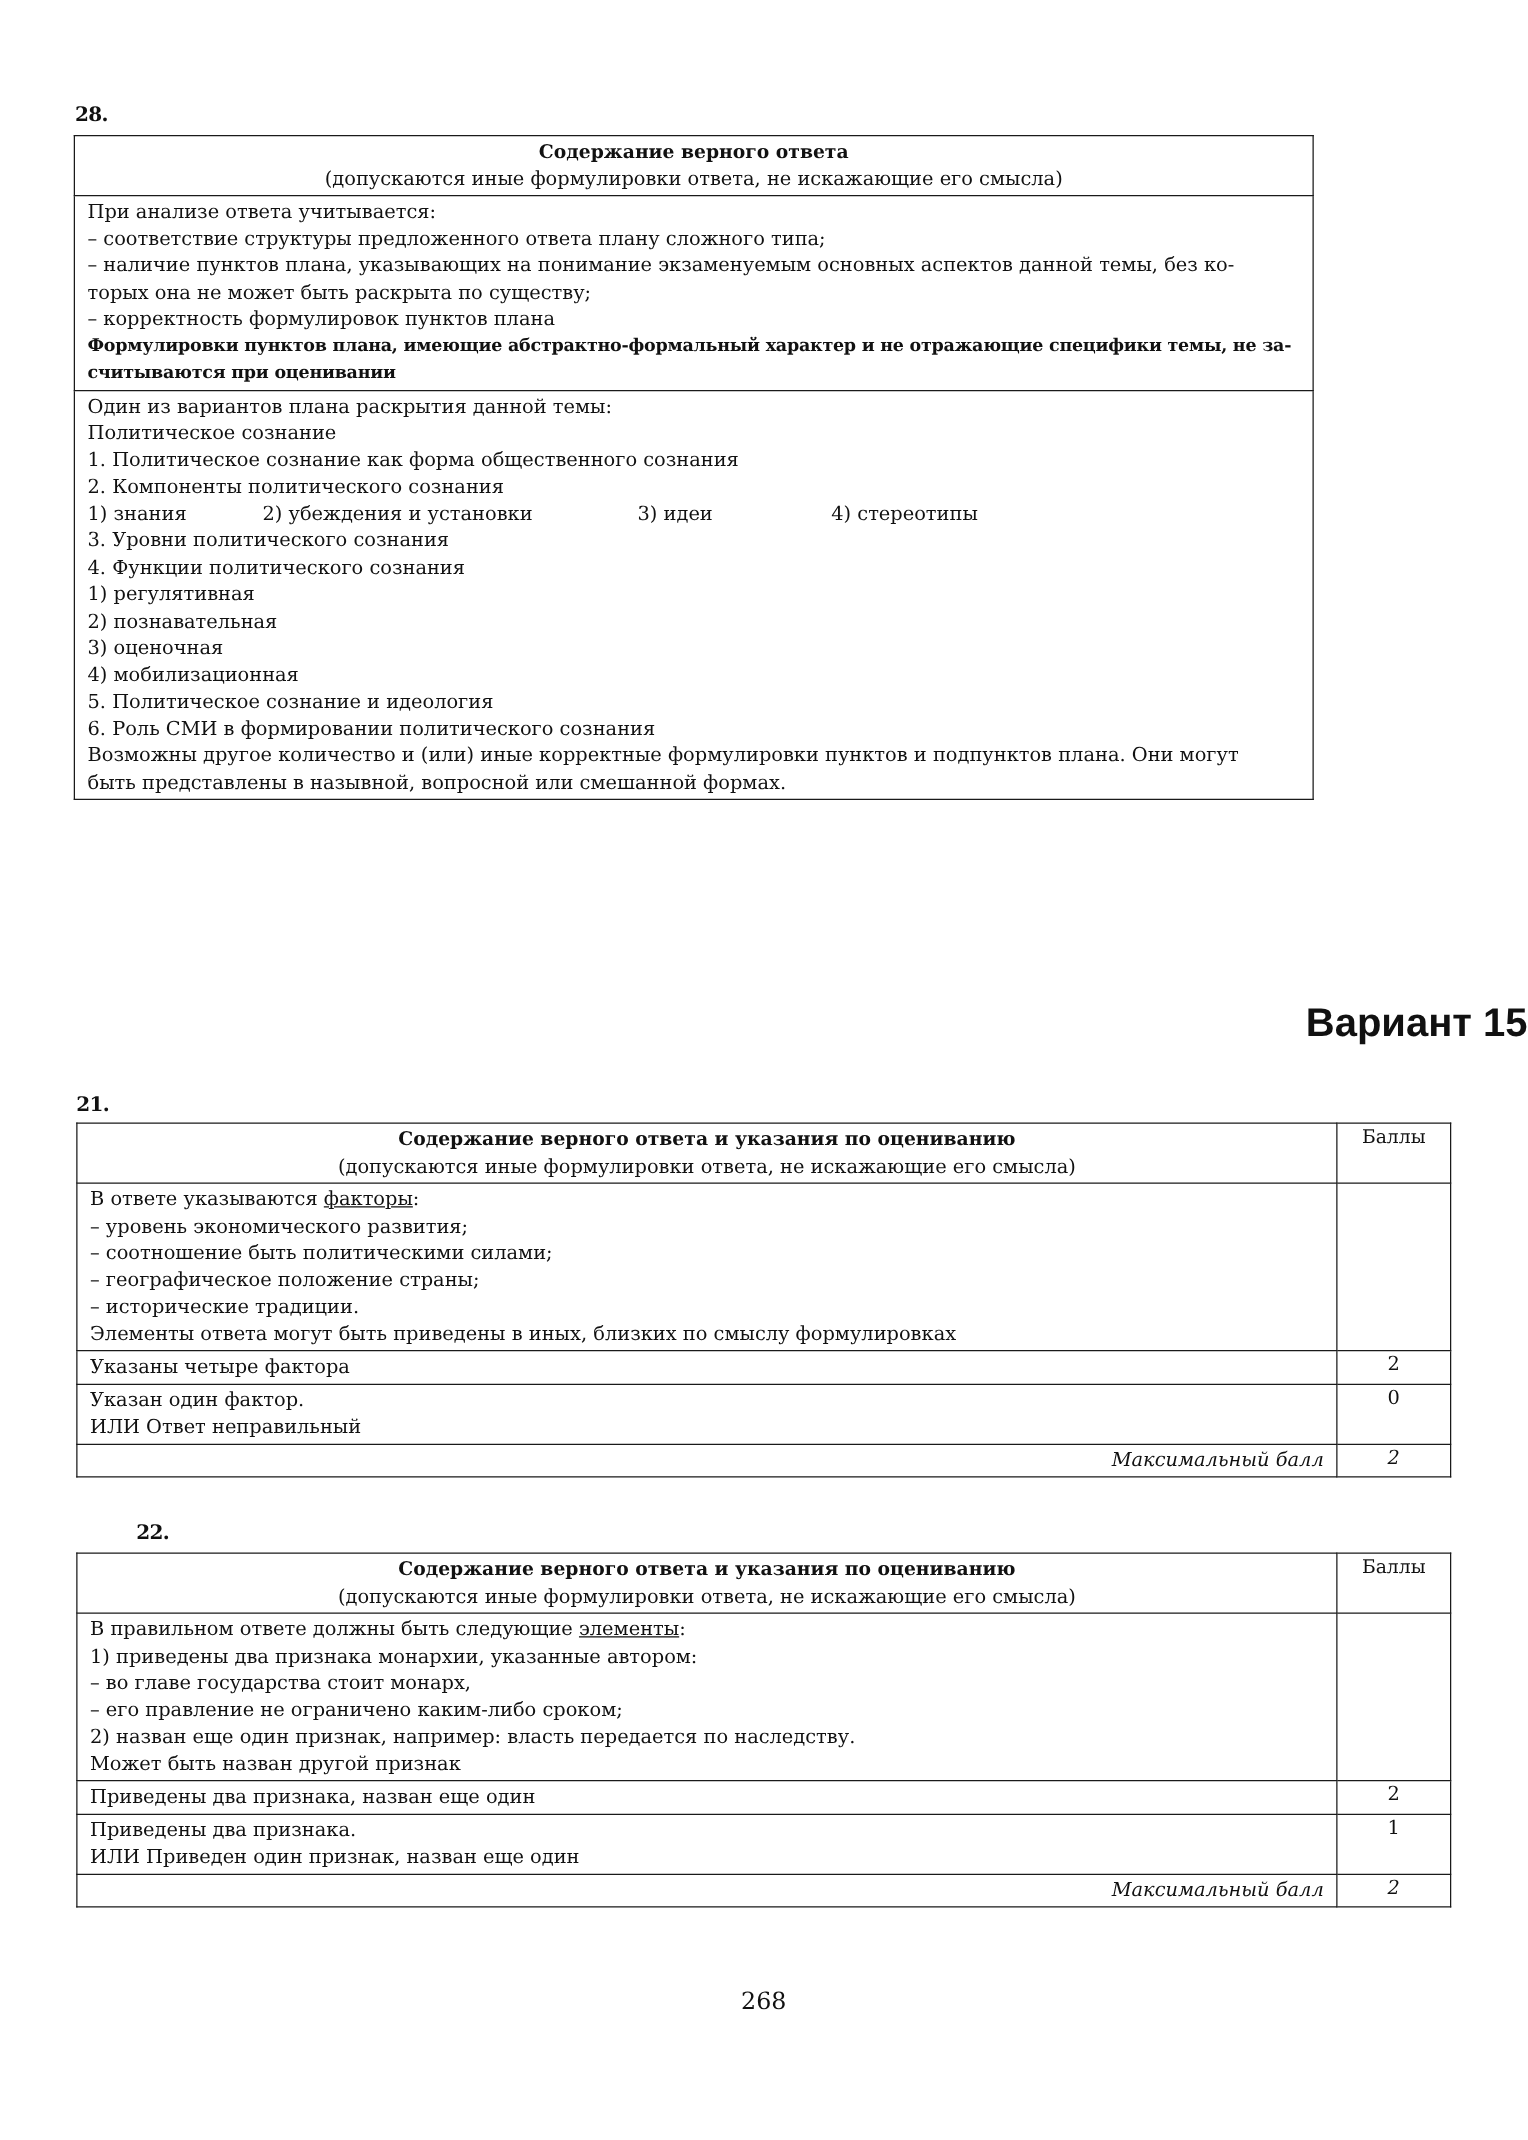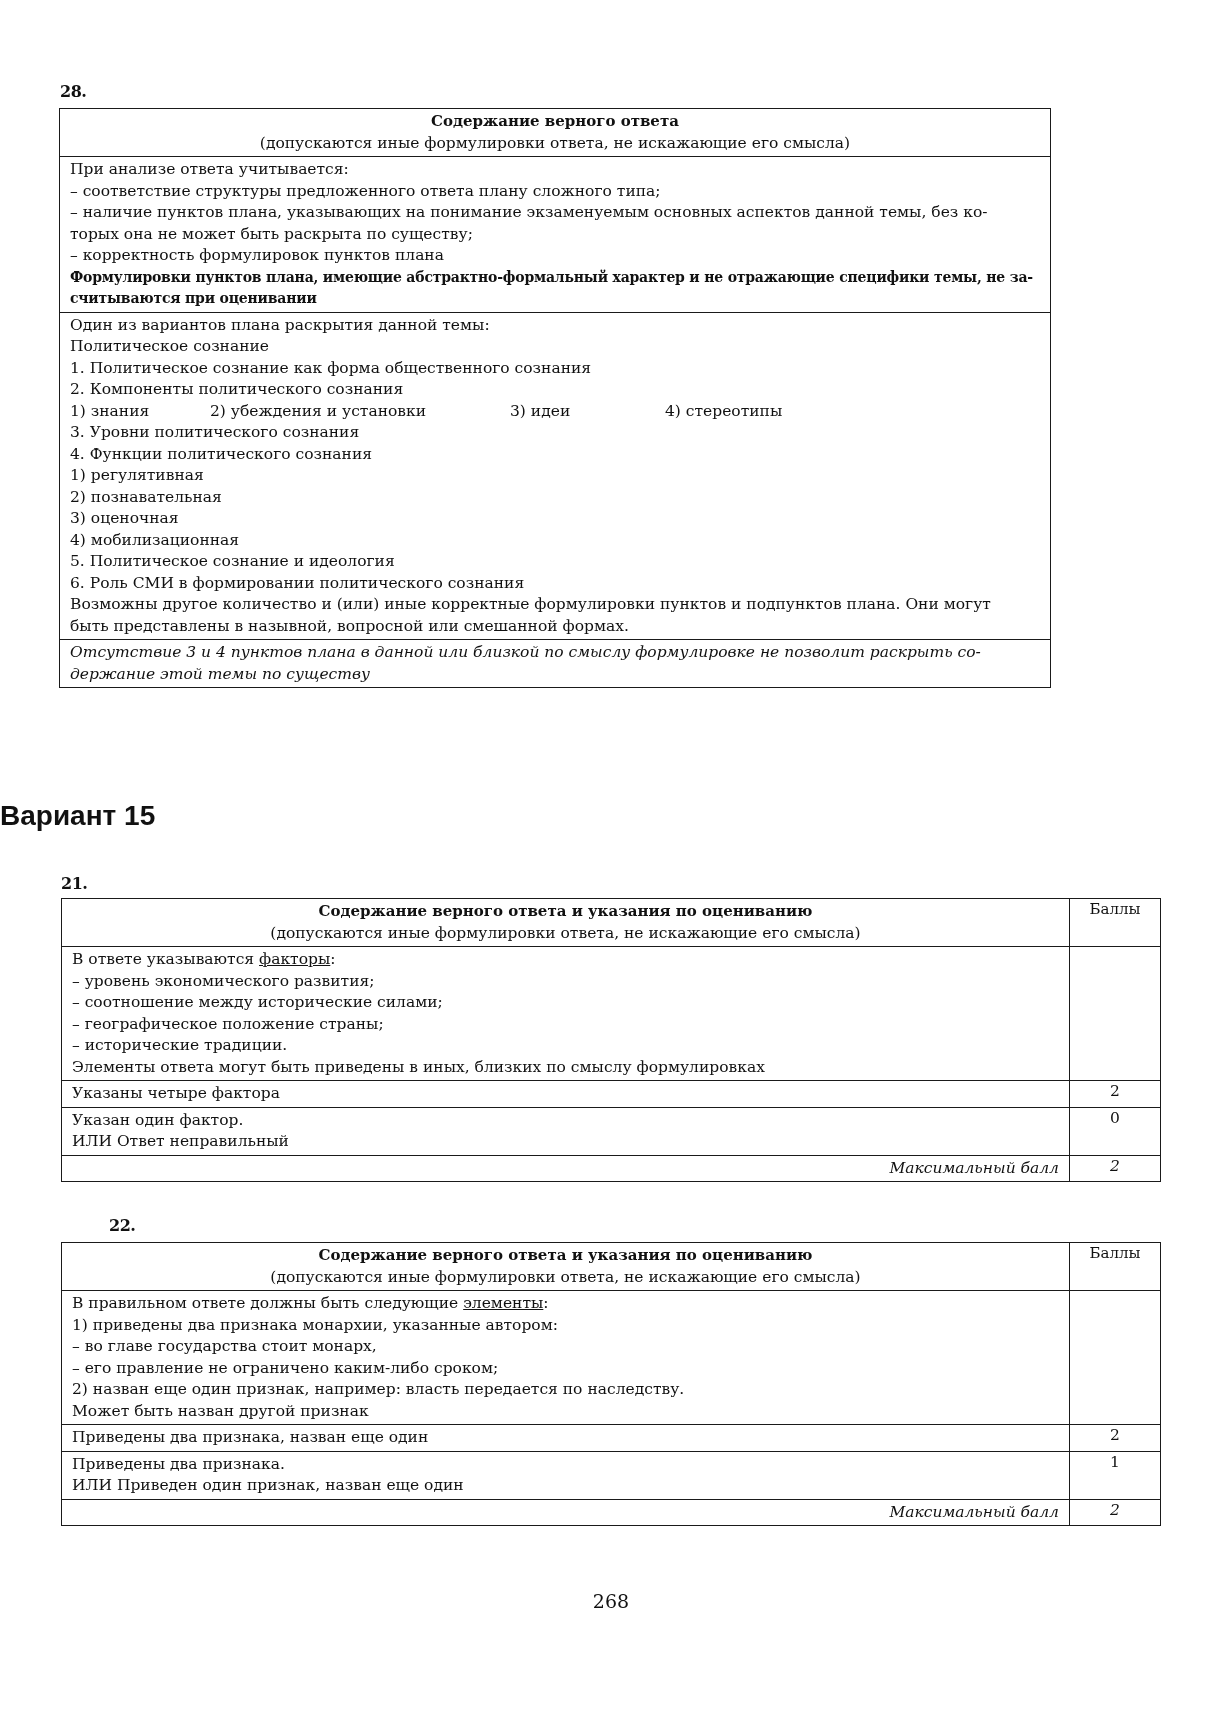--- a/index.html
+++ b/index.html
@@ -17,22 +17,22 @@
     .hdr .b { font-weight: bold; font-size: 15px; }
     .bold-line { font-weight: bold; font-size: 14px; letter-spacing: -0.2px; }
     .it { font-style: italic; }
     .pts { text-align: center; width: 66px; padding: 0 !important; }
     .pts-hdr { text-align: center; font-weight: normal; font-size: 15px; }
     .right { text-align: right; }
     .line { display: block; }
     .u { text-decoration: underline; }
     .row-inline span { display: inline-block; }
     .variant {
-      position: absolute; left: 0; width: 1222px; top: 800px; text-align: left;
-      font-family: "Liberation Sans", "DejaVu Sans", sans-serif; font-weight: bold; font-size: 28px;
+      position: absolute; left: 0; width: 1222px; top: 800px; text-align: right;
+      font-family: "Liberation Sans", "DejaVu Sans", sans-serif; font-weight: bold; font-size: 32px;
     }
     .pagenum { position: absolute; left: 0; width: 1222px; top: 1590px; text-align: center; font-size: 19px; }
   </style>
 </head>
 <body>
 
 <div class="qnum" style="left:60px; top:82px;">28.</div>
 
 <table class="grid" style="left:59px; top:108px; width:992px;border-radius:11px;">
   <tbody>
@@ -67,47 +67,41 @@
       <span class="line">1) регулятивная</span>
       <span class="line">2) познавательная</span>
       <span class="line">3) оценочная</span>
       <span class="line">4) мобилизационная</span>
       <span class="line">5. Политическое сознание и идеология</span>
       <span class="line">6. Роль СМИ в формировании политического сознания</span>
       <span class="line">Возможны другое количество и (или) иные корректные формулировки пунктов и подпунктов плана. Они могут</span>
       <span class="line">быть представлены в назывной, вопросной или смешанной формах.</span>
     </td>
   </tr>
-  <tr>
-    <td class="it">
-      <span class="line">Отсутствие 3 и 4 пунктов плана в данной или близкой по смыслу формулировке не позволит раскрыть со-</span>
-      <span class="line">держание этой темы по существу</span>
-    </td>
-  </tr>
 </tbody>
   </table>
 
 <div class="variant">Вариант 15</div>
 
 <div class="qnum" style="left:61px; top:874px;">21.</div>
 
 <table class="grid" style="left:61px; top:898px; width:1100px;">
   <tbody>
       <tr>
     <td class="hdr">
       <span class="line b">Содержание верного ответа и указания по оцениванию</span>
       <span class="line">(допускаются иные формулировки ответа, не искажающие его смысла)</span>
     </td>
     <td class="pts pts-hdr" style="width:90px;">Баллы</td>
   </tr>
   <tr>
     <td>
       <span class="line"><span>В ответе указываются </span><span class="u">факторы</span><span>:</span></span>
       <span class="line">– уровень экономического развития;</span>
-      <span class="line">– соотношение между исторические силами;</span>
+      <span class="line">– соотношение быть политическими силами;</span>
       <span class="line">– географическое положение страны;</span>
       <span class="line">– исторические традиции.</span>
       <span class="line">Элементы ответа могут быть приведены в иных, близких по смыслу формулировках</span>
     </td>
     <td class="pts"></td>
   </tr>
   <tr>
     <td>
           <span class="line">Указаны четыре фактора</span>
         </td>

